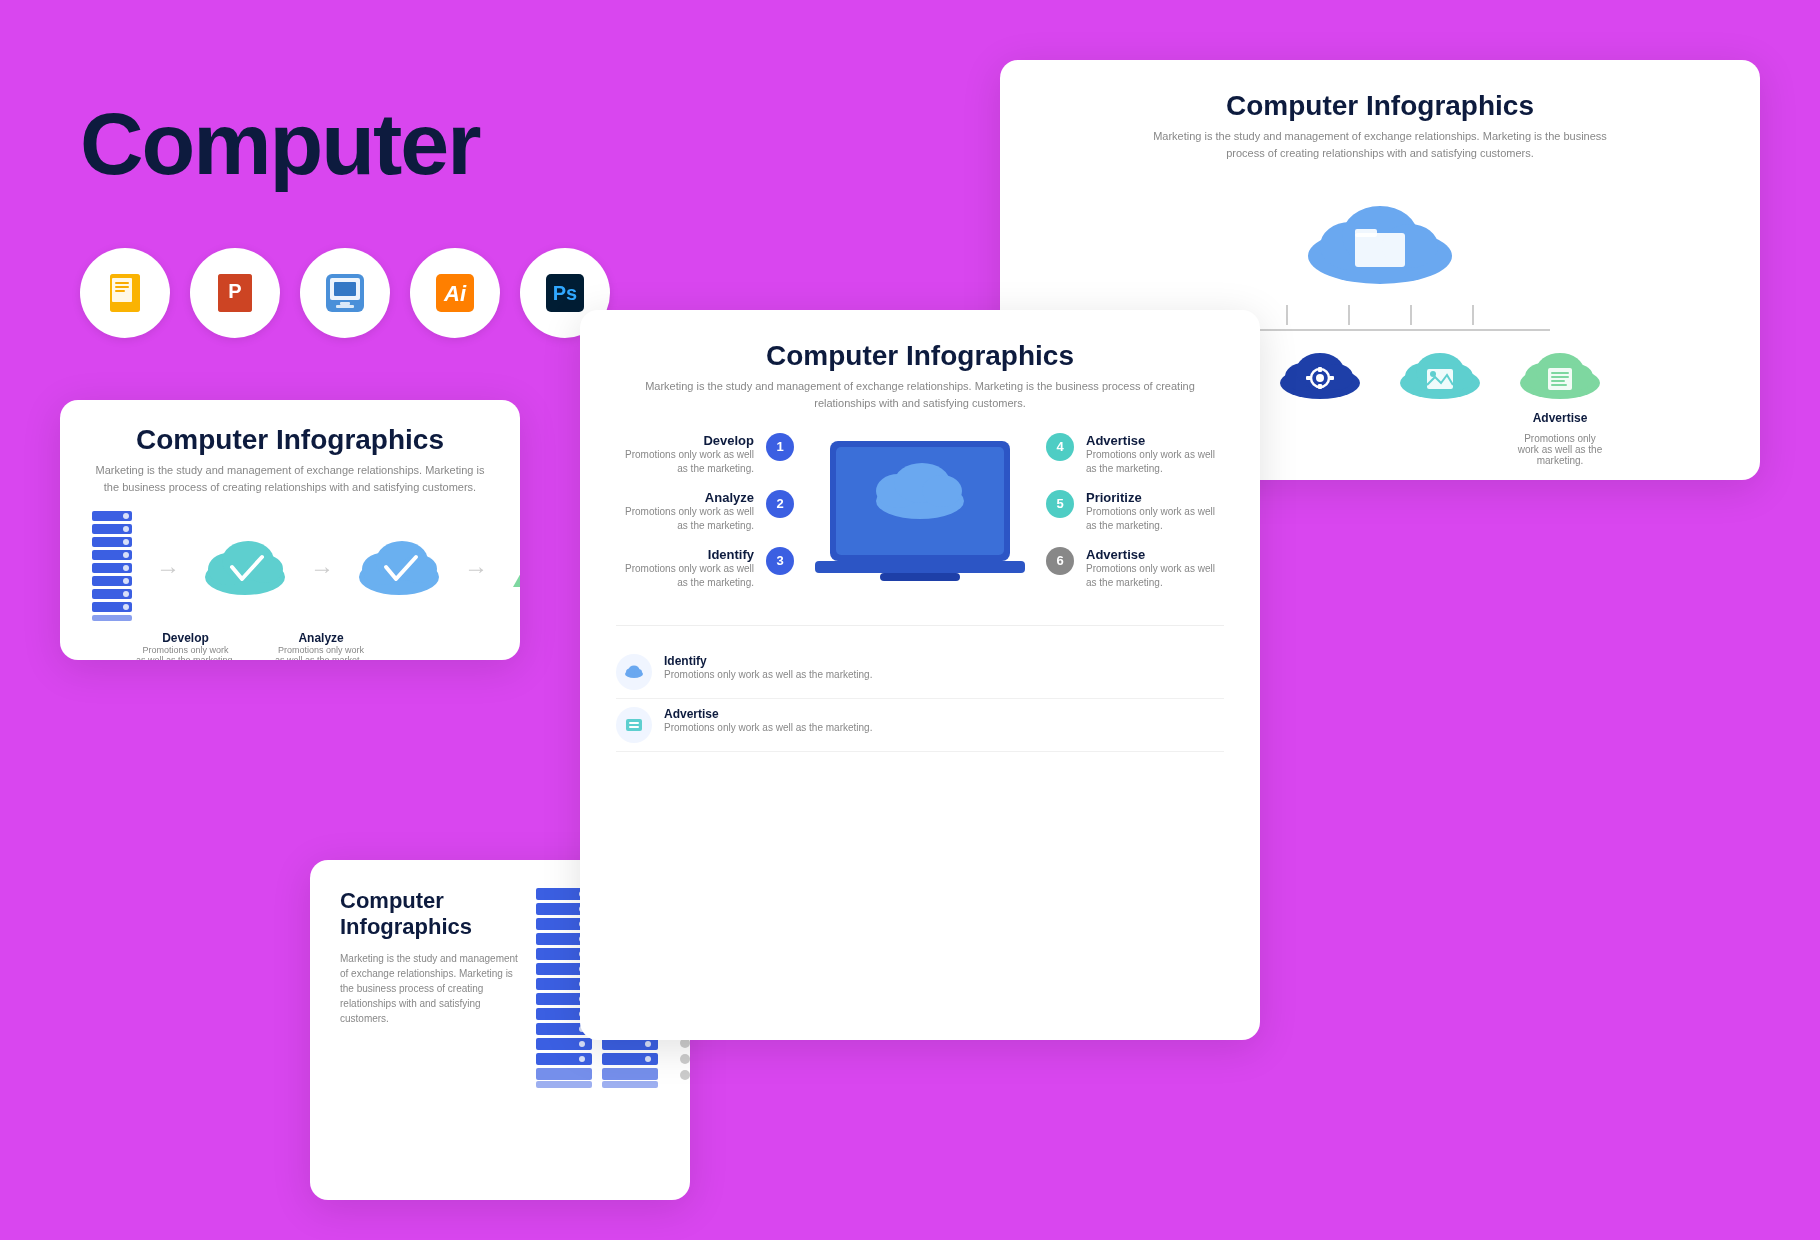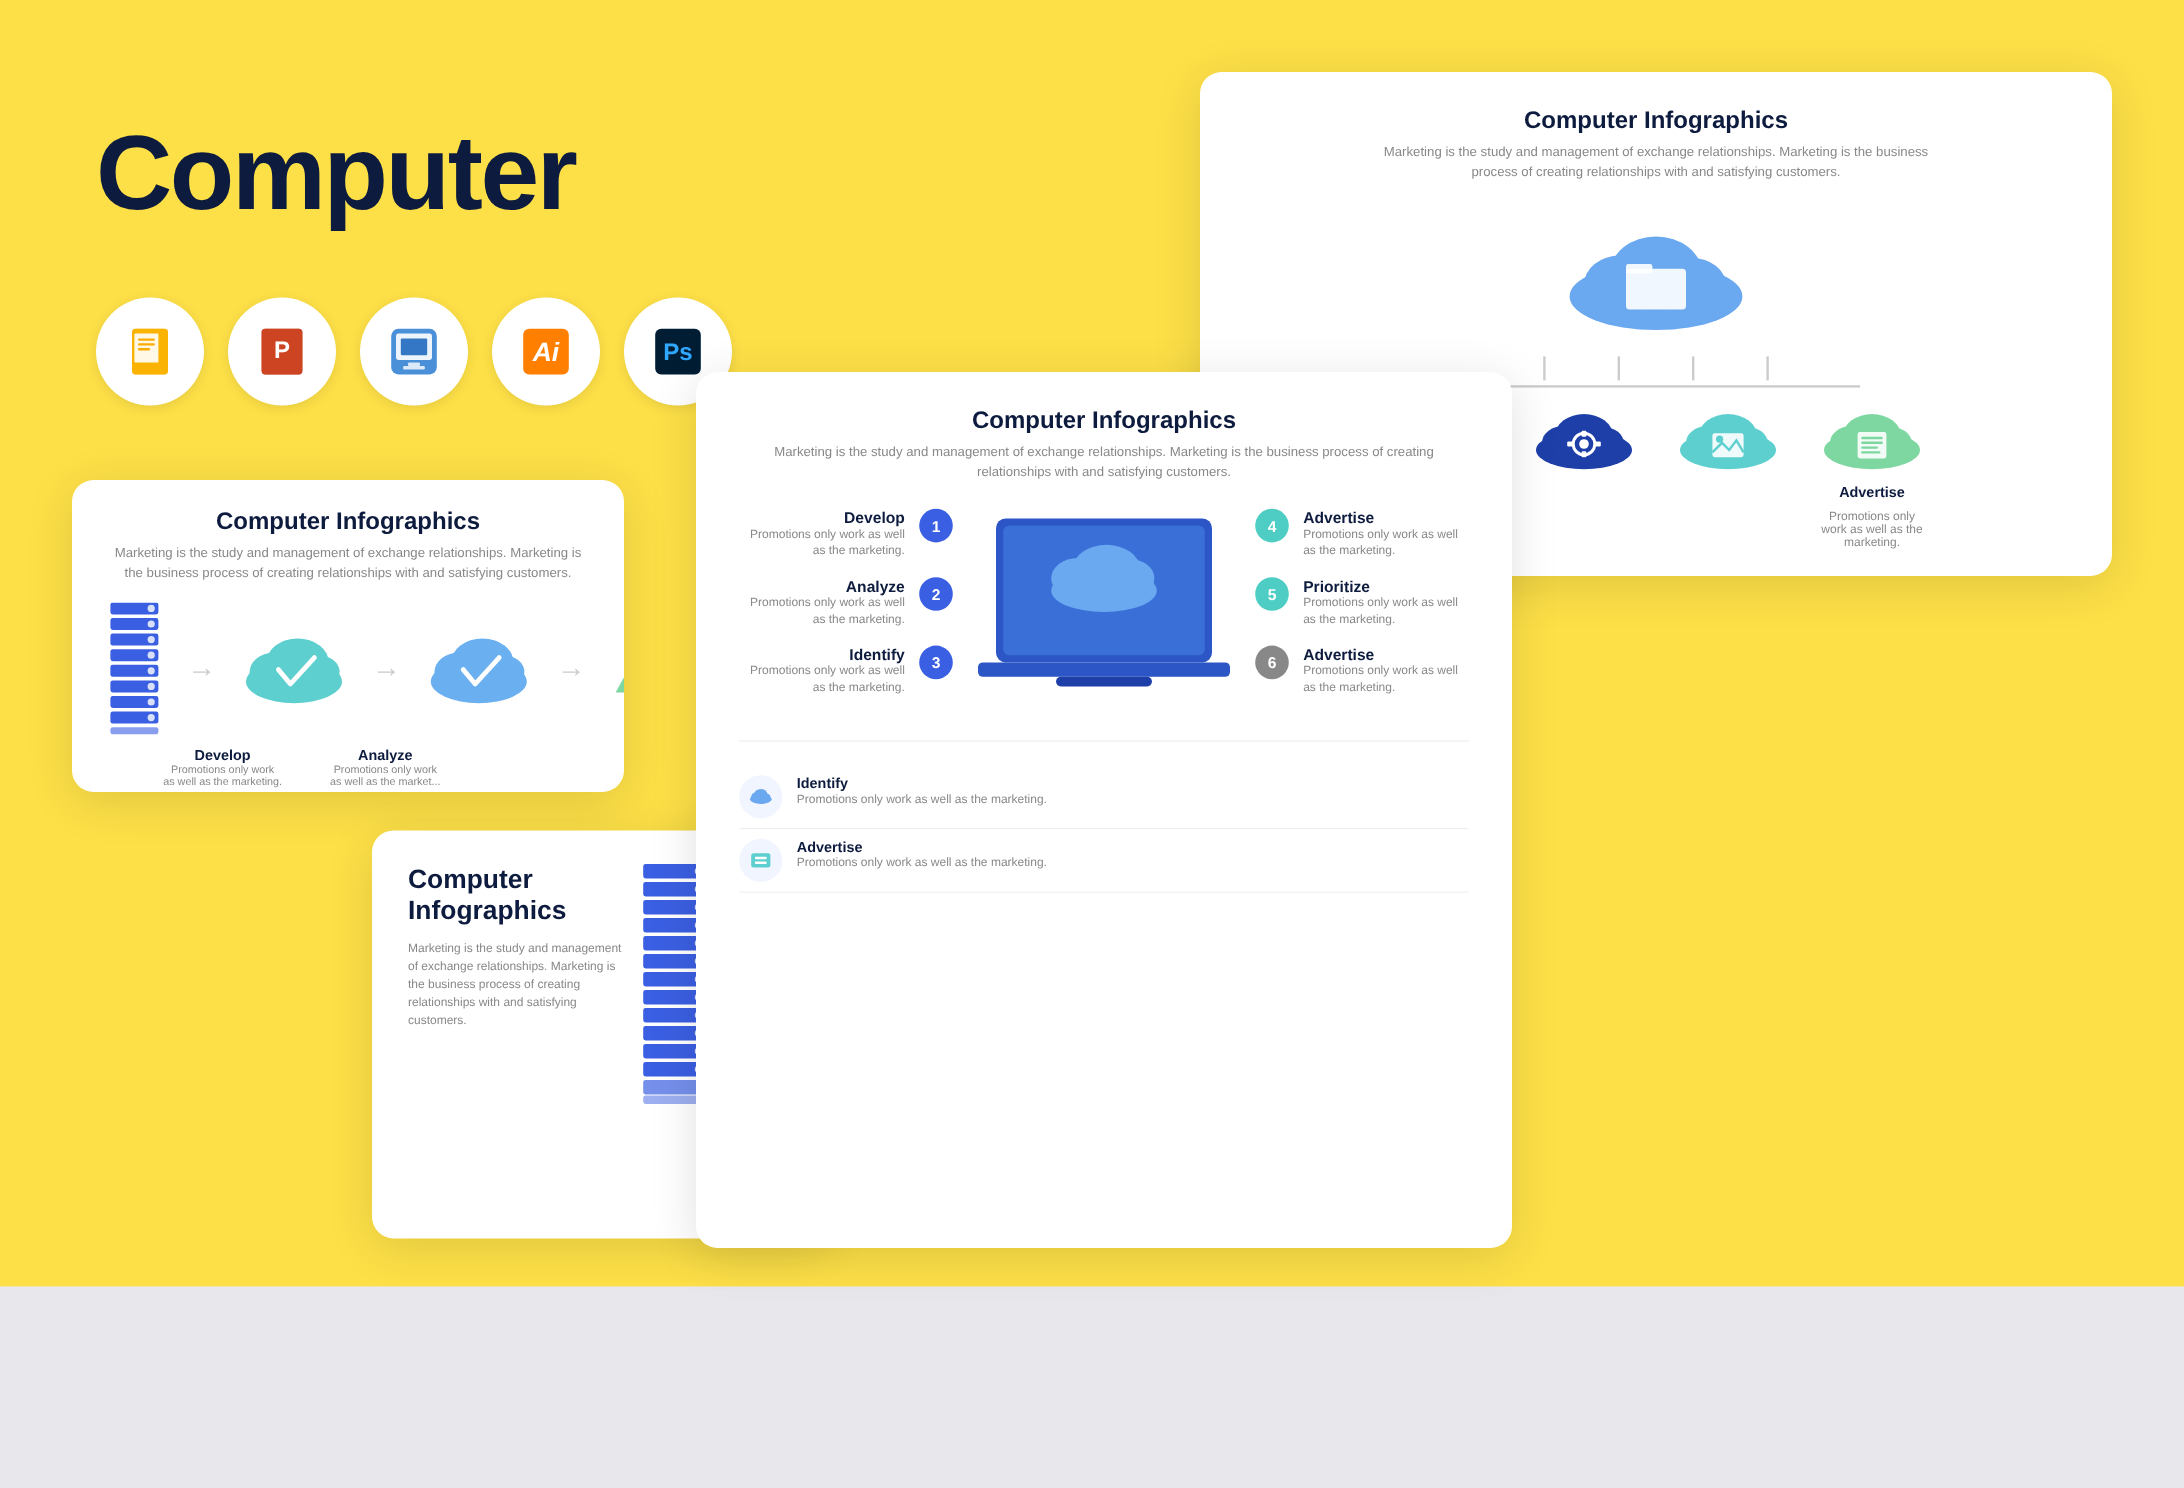--- a/index.html
+++ b/index.html
@@ -7,22 +7,22 @@
       background: #e8e8ec;
       font-family: 'Segoe UI', Arial, sans-serif;
       width: 1820px;
       height: 1240px;
       overflow: hidden;
       position: relative;
     }
 
     .main-container {
       width: 1820px;
-      height: 1072px;
-      background: #fde047;
+      height: 1240px;
+      background: #d946ef;
       position: relative;
       padding: 60px 60px;
     }
 
     
     .left-panel {
       position: absolute;
       left: 80px;
       top: 100px;
       width: 550px;
@@ -67,21 +67,21 @@
     
     .card-main-top {
       right: 60px;
       top: 60px;
       width: 760px;
       height: 420px;
       padding: 30px 40px;
     }
 
     .card-title {
-      font-size: 20px;
+      font-size: 28px;
       font-weight: 700;
       color: #0d1b3e;
       text-align: center;
       margin-bottom: 6px;
     }
 
     .card-subtitle {
       font-size: 11px;
       color: #888;
       text-align: center;

